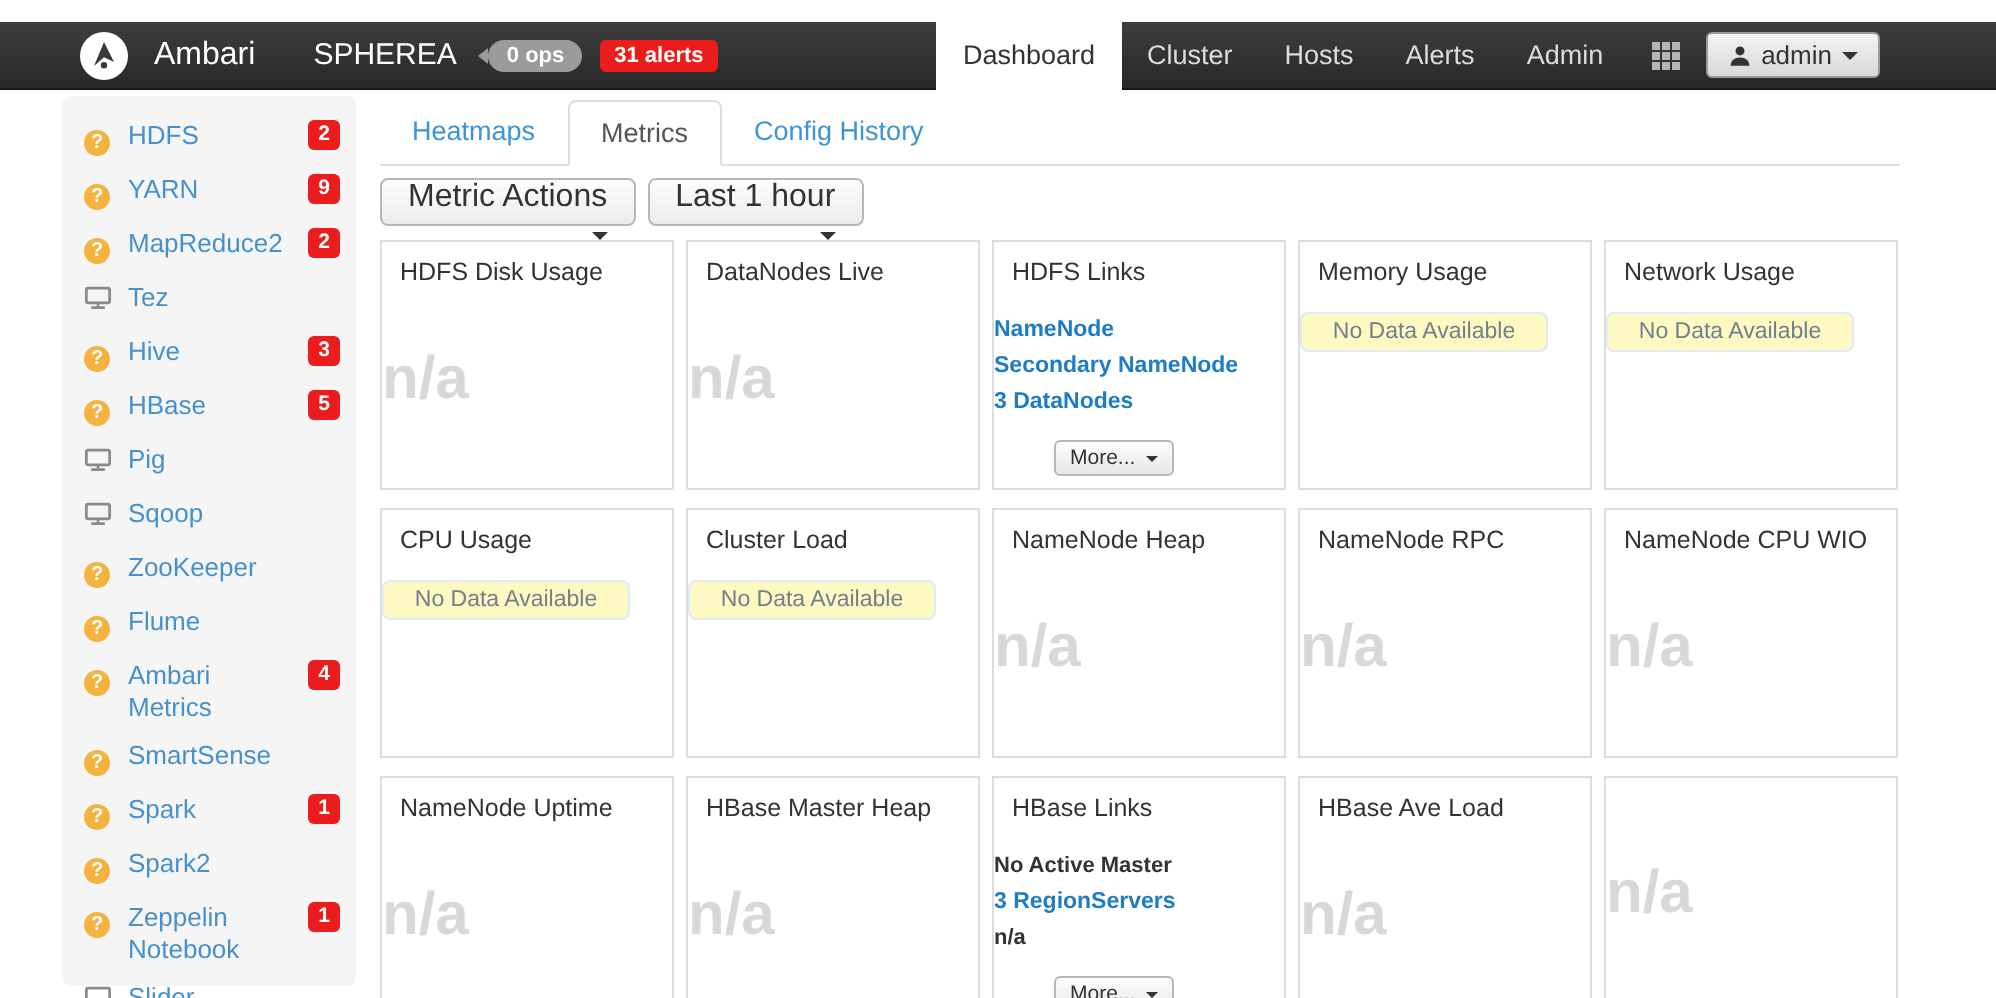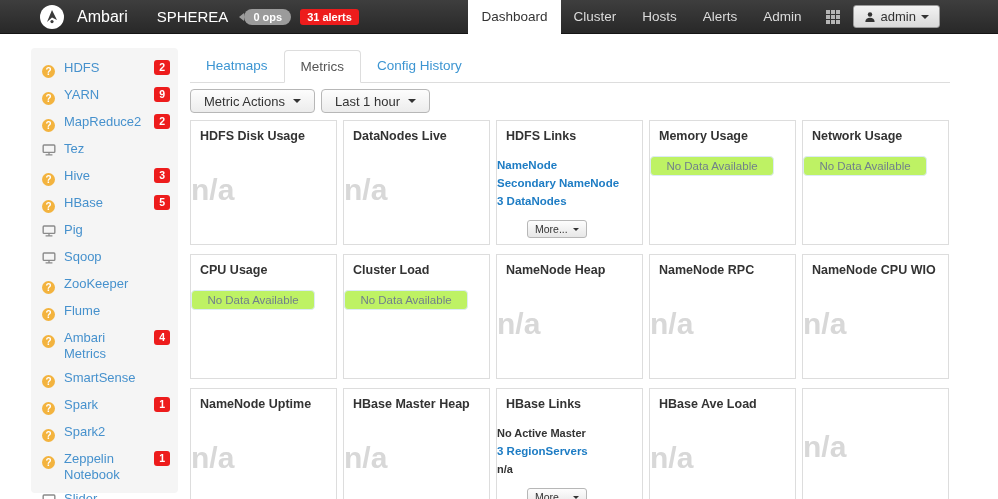--- a/index.html
+++ b/index.html
@@ -1,20 +1,20 @@
 <!DOCTYPE html>
 <html><head>
 <meta charset="utf-8">
 <style>
   * { margin:0; padding:0; box-sizing:border-box; }
   html,body { width:998px; height:499px; overflow:hidden; background:#fff;
     font-family:"Liberation Sans", sans-serif; position:relative; }
 
   
-  .navbar { position:absolute; top:0; left:0; width:998px; height:34px;
+  .navbar { position:absolute; top:11px; left:0; width:998px; height:34px;
     background:linear-gradient(#3e3e3e,#282828); border-bottom:1px solid #151515;
     display:flex; align-items:center; z-index:5; }
   .logo { width:24px; height:24px; border-radius:50%; background:#fff; margin-left:40px;
     display:flex; align-items:center; justify-content:center; flex:none; cursor:pointer; }
   .brand { color:#fff; font-size:16px; margin-left:13px; }
   .cluster { color:#fff; font-size:15px; margin-left:29px; }
   .ops-badge { background:#9b9b9b; color:#fff; font-size:11px; font-weight:bold;
     border-radius:9px; padding:2px 9px; margin-left:16px; position:relative; cursor:pointer; }
   .ops-badge::before { content:''; position:absolute; left:-5px; top:50%; margin-top:-4px;
     border-top:4px solid transparent; border-bottom:4px solid transparent;
@@ -47,32 +47,32 @@
     border-radius:3px; padding:1px 5px; margin-left:4px; flex:none; line-height:13px;
     cursor:pointer; }
 
   
   .main { position:absolute; left:190px; top:50px; width:760px; }
   .tabs { display:flex; border-bottom:1px solid #ddd; }
   .tab { font-size:13.5px; padding:8px 16px; color:#3c95d2; cursor:pointer; }
   .tab.active { background:#fff; border:1px solid #ddd; border-bottom:1px solid #fff;
     border-radius:4px 4px 0 0; color:#555; margin-bottom:-1px; }
   .toolbar { margin-top:6px; display:flex; gap:6px; }
-  .btn { display:inline-flex; align-items:center; gap:8px;
+  .btn { display:inline-flex; align-items:flex-end; gap:8px;
     background:linear-gradient(#fdfdfd,#ececec); border:1px solid #b7b7b7;
-    border-radius:4px; font-size:13px; color:#333; padding:0 13px; height:24px; cursor:pointer; }
+    border-radius:4px; font-size:16px; color:#333; padding:0 13px; height:24px; cursor:pointer;flex-direction:column; }
 
   .widgets { margin-top:7px; display:flex; flex-wrap:wrap; gap:9px 6px; width:760px; }
   .card { width:147px; height:125px; border:1px solid #ddd; background:#fff;
     display:flex; flex-direction:column; overflow:hidden; }
-  .card-title { font-size:12.5px; font-weight:bold; color:#333; padding:8px 9px 0; }
+  .card-title { font-size:12.5px; font-weight:normal; color:#333; padding:8px 9px 0; }
   .card-body { flex:1; display:flex; flex-direction:column; align-items:flex-start; }
   .card-body.center { justify-content:center; }
   .na-value { font-size:30px; font-weight:bold; color:#d8d8d8; margin-top:-8px; }
-  .pill { margin-top:13px; background:#bef264; border:1px solid #dcebf4; border-radius:4px;
+  .pill { margin-top:13px; background:#fef9c3; border:1px solid #dcebf4; border-radius:4px;
     color:#71808b; font-size:11.5px; padding:3px 0; width:124px; text-align:center; }
   .links-body { padding-top:16px; gap:6px; }
   .wlink { color:#1d7cc4; font-weight:bold; font-size:11.5px; text-decoration:none; cursor:pointer; }
   .wtext { color:#333; font-weight:bold; font-size:11px; }
   .more-btn { margin-top:7px; transform:translateX(30px); display:inline-flex;
     align-items:center; gap:5px; background:linear-gradient(#fdfdfd,#e7e7e7);
     border:1px solid #b7b7b7; border-radius:3px; font-size:10.5px; color:#333;
     padding:2px 7px; cursor:pointer; }
   .more-btn .caret { border-left-width:3.5px; border-right-width:3.5px; border-top-width:3.5px; }
 </style>

